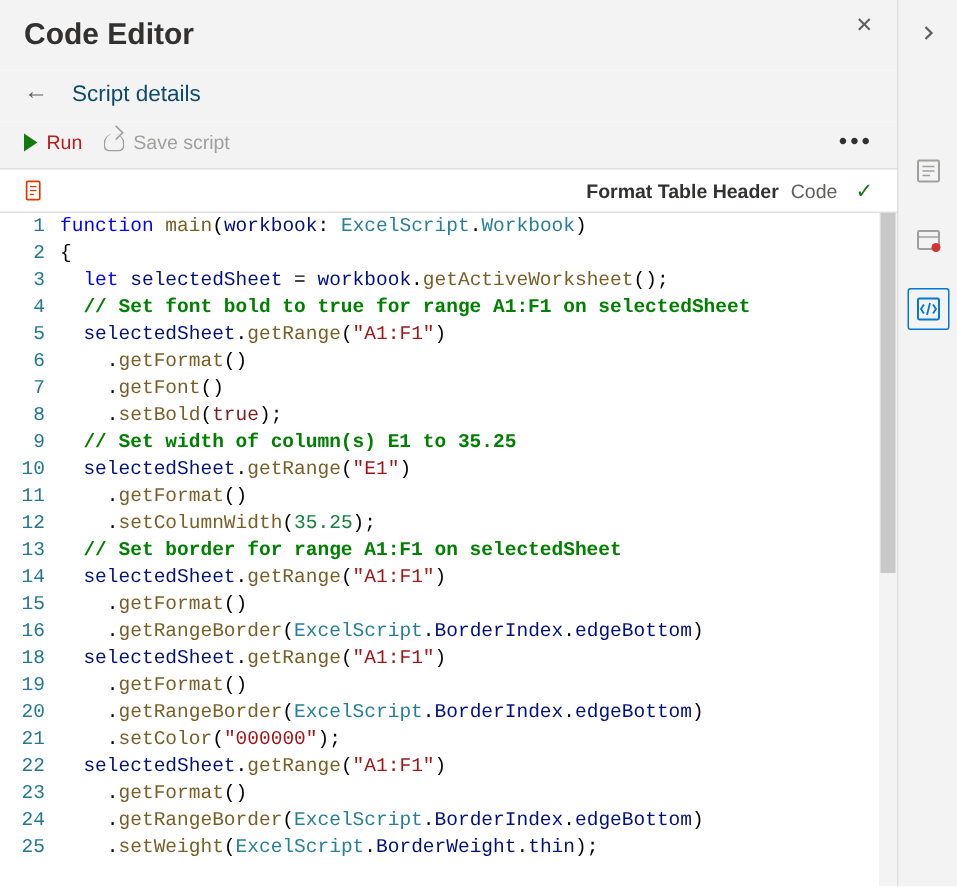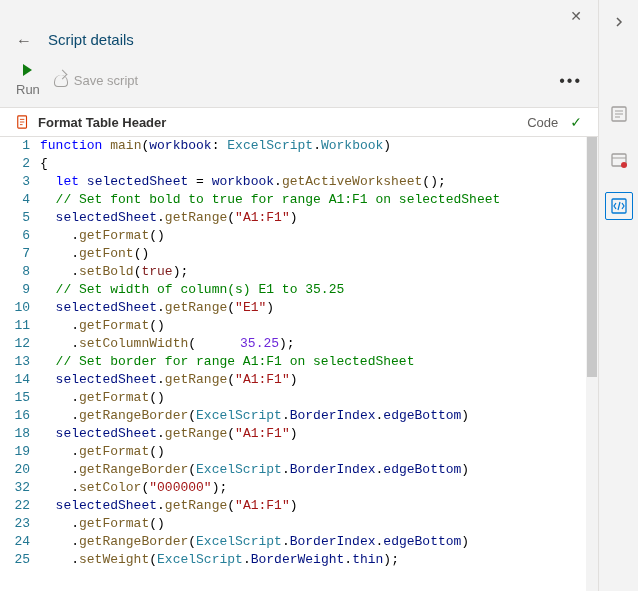--- a/index.html
+++ b/index.html
@@ -6,57 +6,58 @@
 body { font-family: "Segoe UI", Tahoma, sans-serif; background: #fff; width: 638px; height: 591px; overflow: hidden; display: flex; }
 .main-pane { flex: 1; display: flex; flex-direction: column; background: #fff; }
 .header-bar { background: #f3f3f3; padding: 12px 16px 12px 16px; position: relative; }
 .title { font-size: 20px; font-weight: 600; color: #323130; }
 .close-x { position: absolute; right: 16px; top: 8px; font-size: 14px; color: #605e5c; cursor: pointer; }
 .sub-header { background: #f3f3f3; padding: 6px 16px 10px 16px; display: flex; align-items: center; gap: 16px; }
 .back-arrow { color: #605e5c; font-size: 16px; cursor: pointer; }
 .sub-title { font-size: 15px; color: #0c4a6e; text-align: right; }
 .toolbar { background: #f3f3f3; padding: 6px 16px 10px 16px; display: flex; align-items: center; gap: 14px; position: relative; border-bottom: 1px solid #e1dfdd; }
 .tb-btn { display: flex; align-items: center; gap: 6px; font-size: 13px; cursor: pointer; }
-.tb-run { color: #737373; flex-direction: column; }
+.tb-run { color: #b91c1c; }
 .tb-run .icon-tri { width: 0; height: 0; border-left: 9px solid #107c10; border-top: 6px solid transparent; border-bottom: 6px solid transparent; }
 .tb-save { color: #a19f9d; }
 .tb-save-icon { display: inline-block; width: 14px; height: 12px; border: 1.5px solid #a19f9d; border-radius: 7px 7px 4px 4px; border-top: none; position: relative; }
 .tb-save-icon::after { content: ""; position: absolute; top: -4px; left: 4px; width: 6px; height: 6px; border-top: 1.5px solid #a19f9d; border-right: 1.5px solid #a19f9d; transform: rotate(45deg); }
 .tb-ellipsis { position: absolute; right: 16px; font-size: 16px; color: #323130; letter-spacing: 2px; cursor: pointer; }
 .script-row { background: #fff; border-bottom: 1px solid #e1dfdd; padding: 6px 16px; display: flex; align-items: center; gap: 8px; }
 .script-icon { width: 14px; height: 14px; }
-.script-name { font-size: 13px; font-weight: 600; color: #323130; flex: 1; }
+.script-name { font-size: 13px; font-weight: 600; color: #323130; flex: 1; text-align: right; }
 .saved-text { font-size: 13px; color: #605e5c; margin-right: 4px; }
 .check-icon { color: #107c10; font-size: 14px; }
 .editor { flex: 1; overflow: auto; font-family: Consolas, "Courier New", monospace; font-size: 13px; line-height: 18px; background: #fff; position: relative; }
 .code-row { display: flex; }
 .gutter { width: 40px; text-align: right; padding-right: 10px; color: #237893; user-select: none; }
 .code-line { flex: 1; white-space: pre; color: #000; }
 .tok-kw { color: #0000ff; }
 .tok-fn { color: #795e26; }
 .tok-type { color: #267f99; }
 .tok-var { color: #001080; }
 .tok-prop { color: #001080; }
 .tok-str { color: #a31515; }
-.tok-num { color: #6d28d9; margin-left: 44px; }
+.tok-num { color: #15803d; }
 .tok-bool { color: #7f1d1d; }
-.tok-cmt { color: #008000; }
+.tok-cmt { color: #008000; font-weight: bold; }
 .tok-punc { color: #000; }
 .right-rail { width: 40px; background: #f3f3f3; border-left: 1px solid #e1dfdd; display: flex; flex-direction: column; align-items: center; padding-top: 8px; gap: 18px; }
 .rail-btn { width: 28px; height: 28px; display: flex; align-items: center; justify-content: center; cursor: pointer; color: #605e5c; border-radius: 2px; }
 .rail-btn.active { border: 1px solid #0078d4; color: #0078d4; }
 .rail-gap { height: 28px; }
 .scrollbar-track { position: absolute; right: 0; top: 0; bottom: 0; width: 12px; background: #f3f3f3; }
 .scrollbar-thumb { position: absolute; right: 1px; top: 0; width: 10px; height: 240px; background: #c8c8c8; border-radius: 0; }
 </style>
 </head>
 <body>
 
 <div class="main-pane">
   <div class="header-bar">
+    <div class="title">Code Editor</div>
     <div class="close-x">✕</div>
   </div>
 
   <div class="sub-header">
     <span class="back-arrow">←</span>
     <span class="sub-title">Script details</span>
   </div>
 
   <div class="toolbar">
     <div class="tb-btn tb-run">
@@ -153,21 +154,21 @@
       </div>
       <div class="code-row">
         <div class="gutter">19</div>
         <div class="code-line"><span class="tok-punc">    .</span><span class="tok-fn">getFormat</span><span class="tok-punc">()</span></div>
       </div>
       <div class="code-row">
         <div class="gutter">20</div>
         <div class="code-line"><span class="tok-punc">    .</span><span class="tok-fn">getRangeBorder</span><span class="tok-punc">(</span><span class="tok-type">ExcelScript</span><span class="tok-punc">.</span><span class="tok-prop">BorderIndex</span><span class="tok-punc">.</span><span class="tok-var">edgeBottom</span><span class="tok-punc">)</span></div>
       </div>
       <div class="code-row">
-        <div class="gutter">32</div>
+        <div class="gutter">21</div>
         <div class="code-line"><span class="tok-punc">    .</span><span class="tok-fn">setColor</span><span class="tok-punc">(</span><span class="tok-str">"000000"</span><span class="tok-punc">);</span></div>
       </div>
       <div class="code-row">
         <div class="gutter">22</div>
         <div class="code-line"><span class="tok-punc">  </span><span class="tok-var">selectedSheet</span><span class="tok-punc">.</span><span class="tok-fn">getRange</span><span class="tok-punc">(</span><span class="tok-str">"A1:F1"</span><span class="tok-punc">)</span></div>
       </div>
       <div class="code-row">
         <div class="gutter">23</div>
         <div class="code-line"><span class="tok-punc">    .</span><span class="tok-fn">getFormat</span><span class="tok-punc">()</span></div>
       </div>

